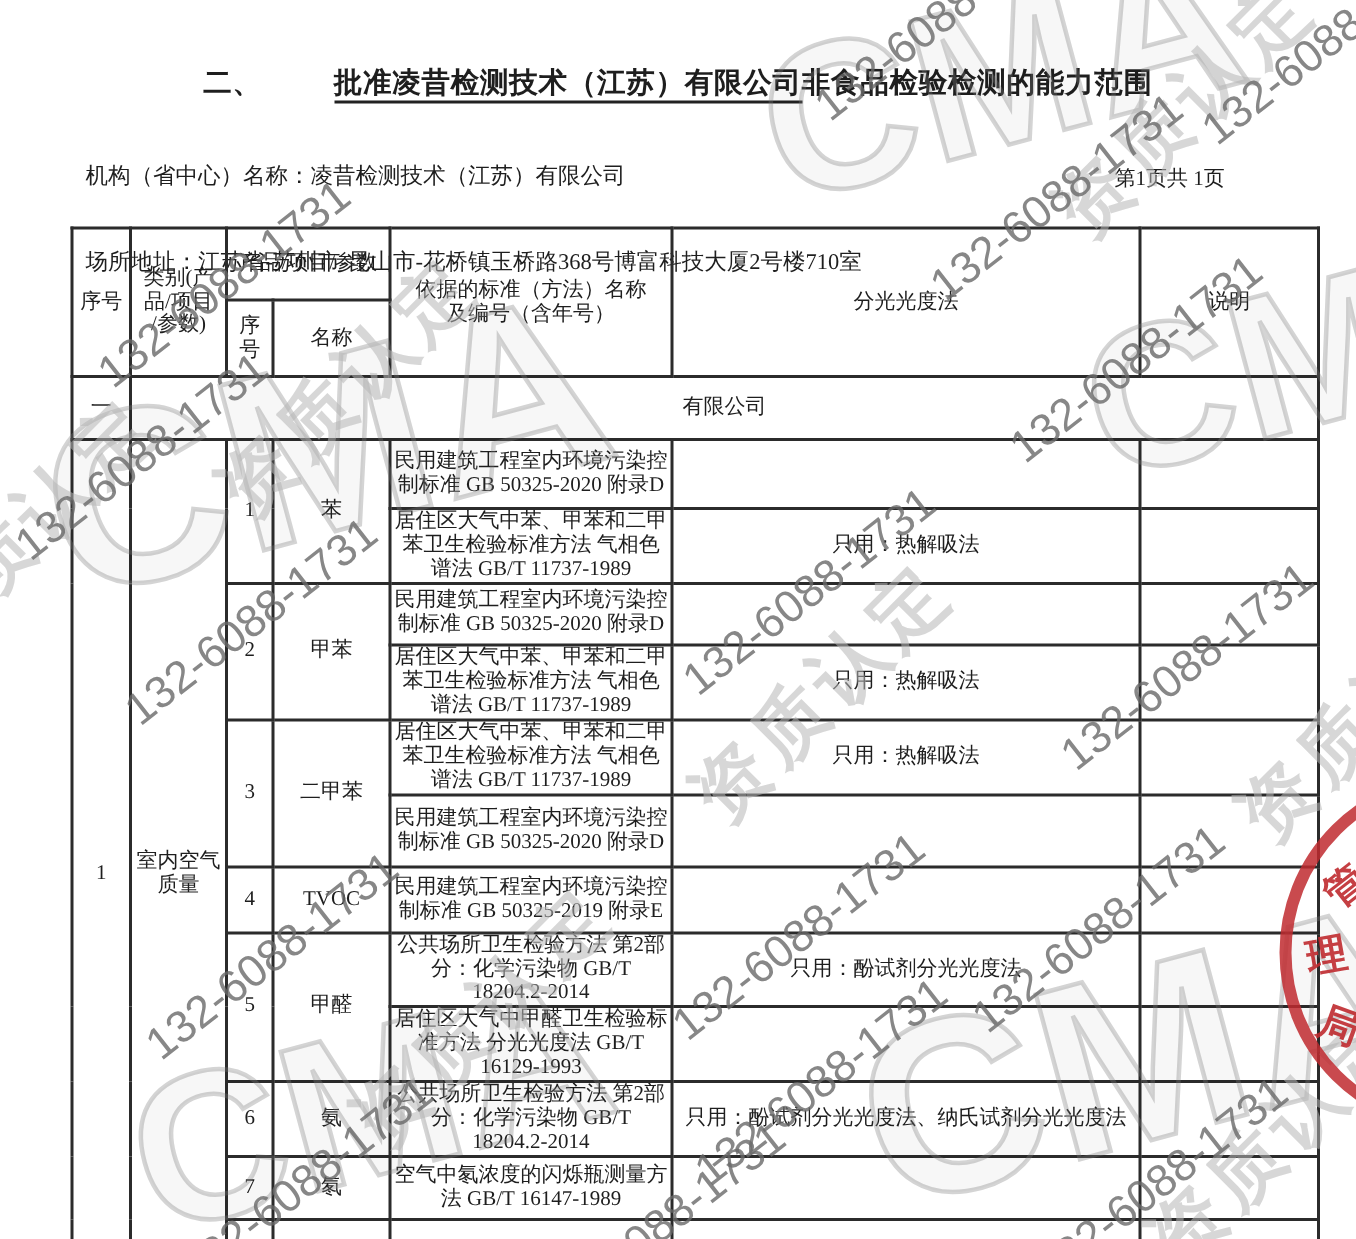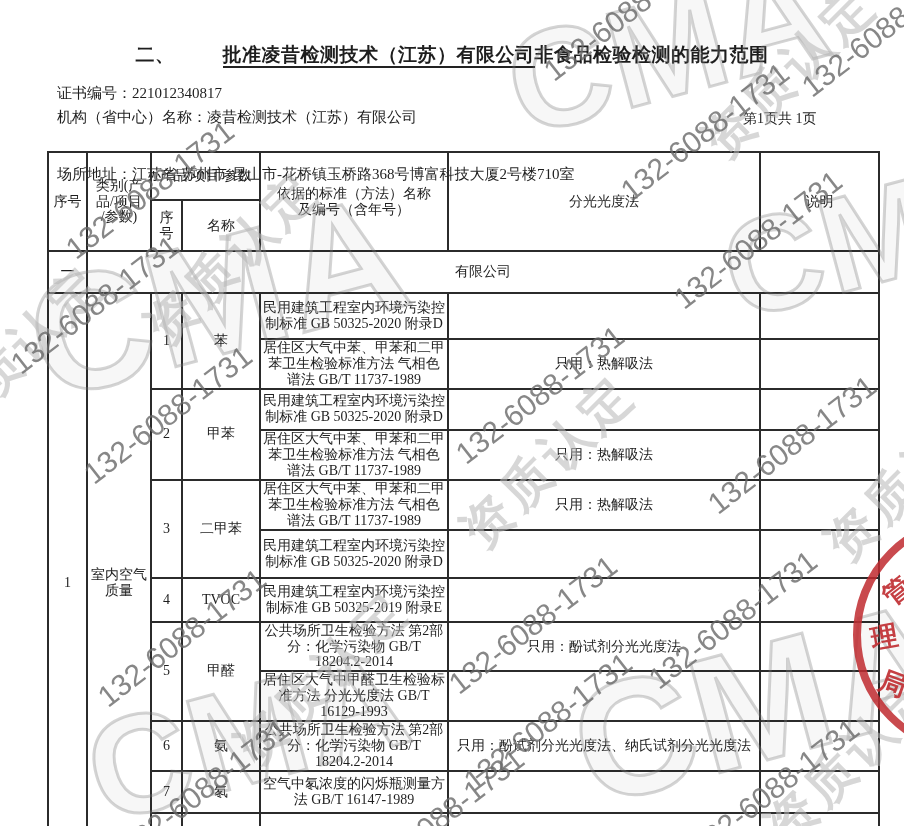--- a/index.html
+++ b/index.html
@@ -45,21 +45,20 @@
 </style>
 </head>
 <body>
 
 <div class="page">
 
   <div class="doc-title">
     <span>二、</span><span class="ul">批准凌昔检测技术（江苏）有限公司</span><span>非食品检验检测的能力范围</span>
   </div>
 
-  <div class="meta cert">证书编号：221012340817</div>
   <div class="meta org">机构（省中心）名称：凌昔检测技术（江苏）有限公司</div>
   <div class="pageno">第1页共 1页</div>
   <div class="meta addr">场所地址：江苏省-苏州市-昆山市-花桥镇玉桥路368号博富科技大厦2号楼710室</div>
 
   <table class="cap">
     <colgroup>
       <col style="width:39px">
         <col style="width:64px">
         <col style="width:31px">
       <col style="width:78px">

